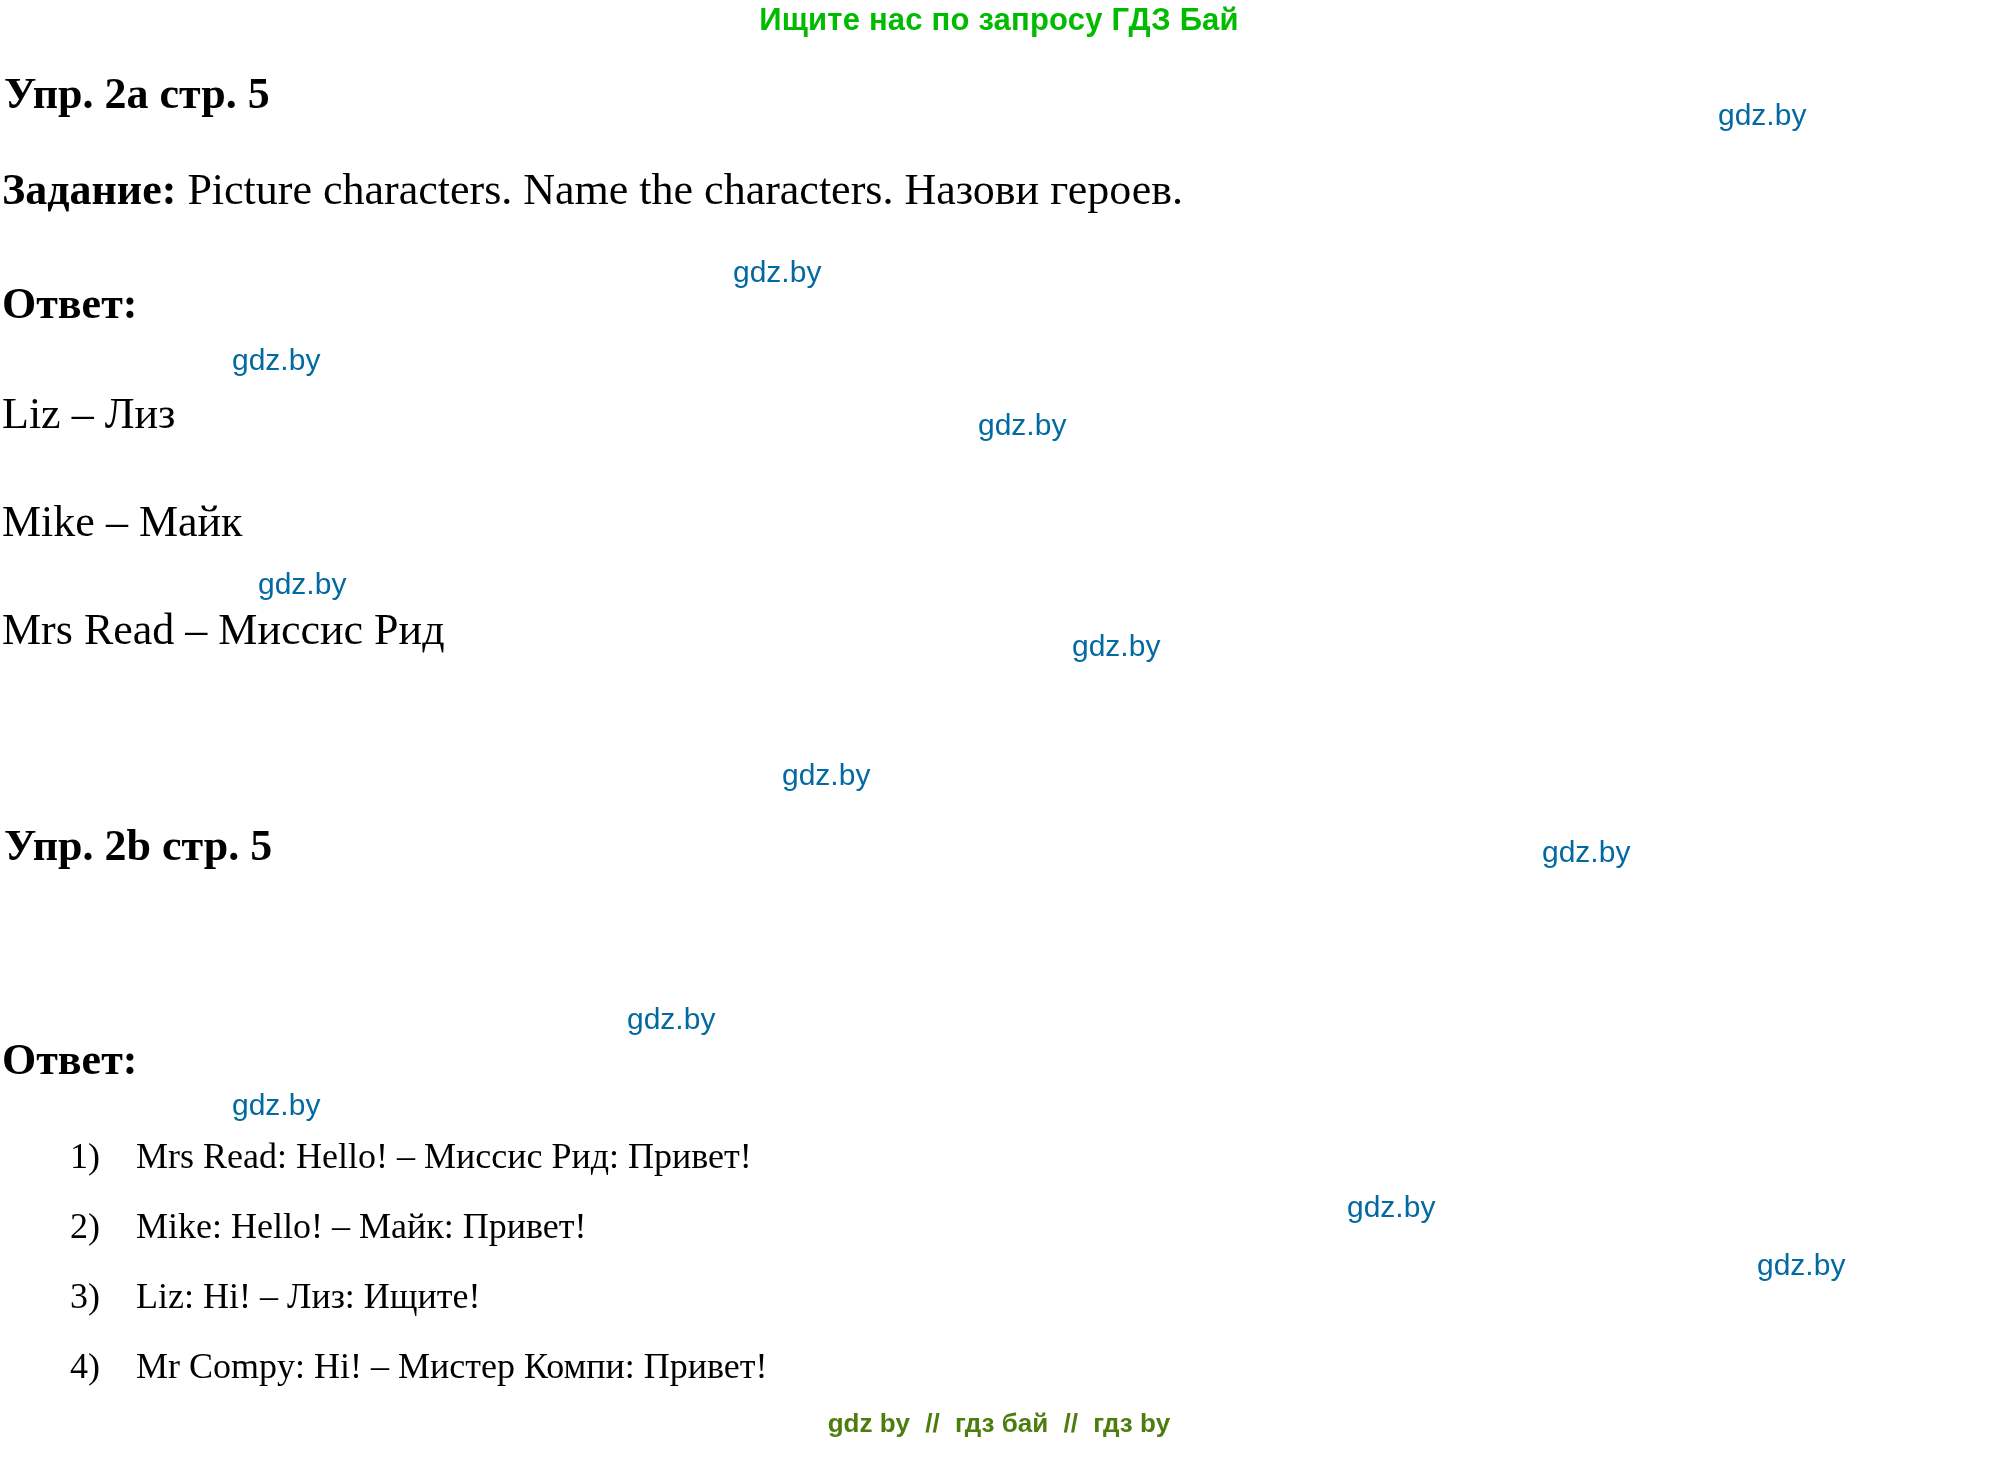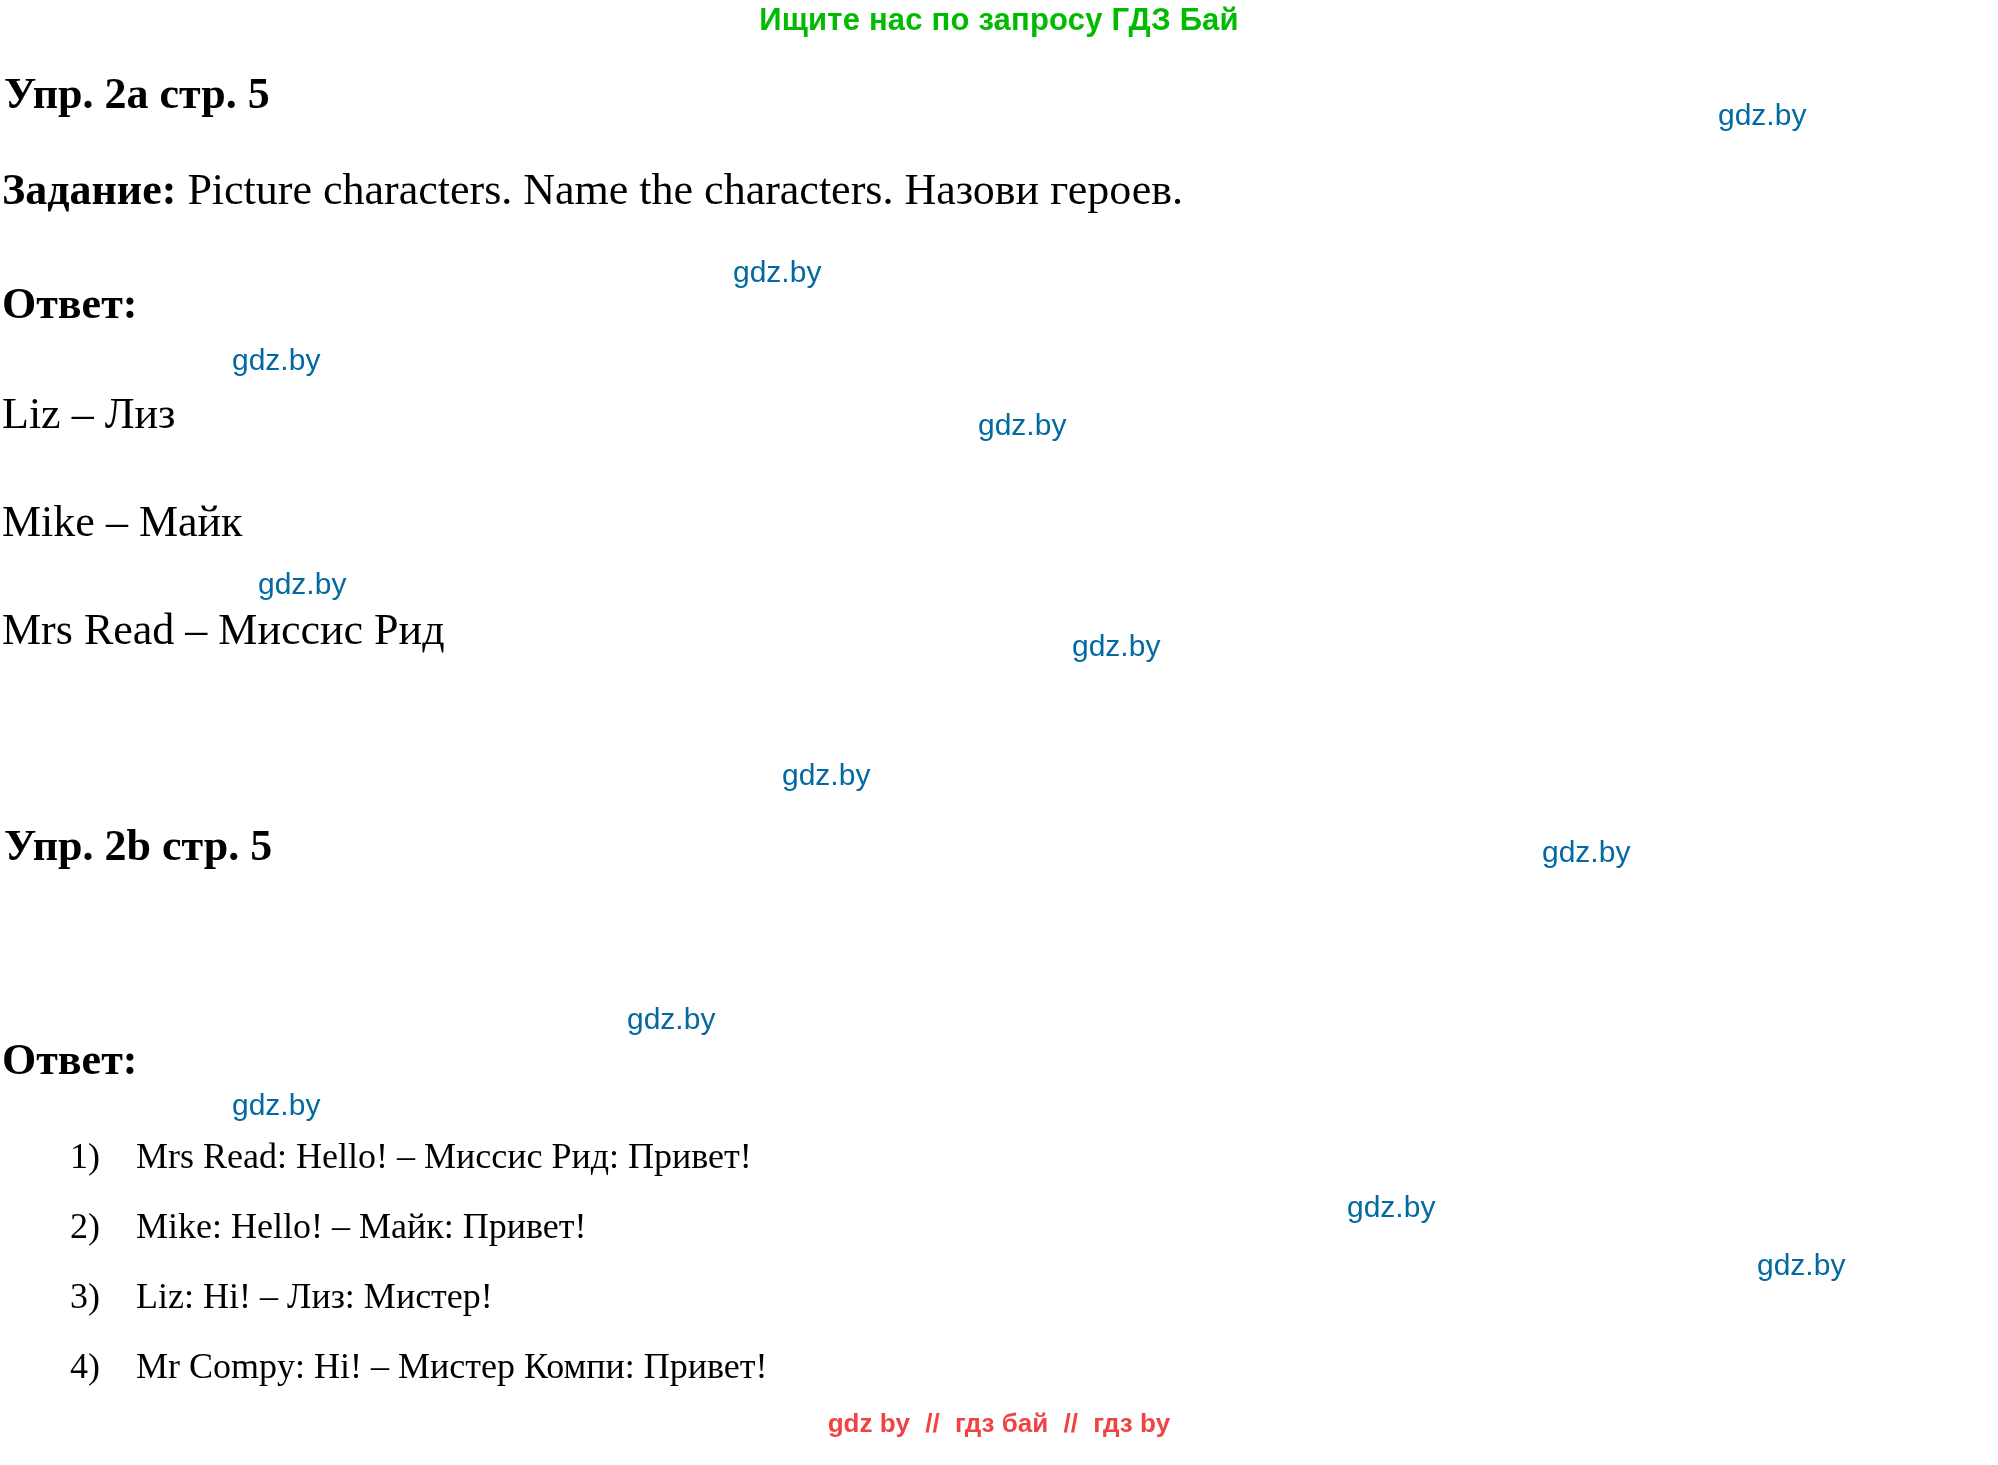--- a/index.html
+++ b/index.html
@@ -62,21 +62,21 @@
   
   .footer {
     position: absolute;
     top: 1408px;
     left: 0;
     width: 1998px;
     text-align: center;
     font-family: "Liberation Sans", sans-serif;
     font-weight: bold;
     font-size: 26px;
-    color: #ef4444;
+    color: #4d7c0f;
     white-space: nowrap;
   }
   .footer span { margin: 0 4px; }
   ol.answers {
     list-style: none;
     margin: 0;
     padding: 0;
   }
   ol.answers li {
     position: absolute;
@@ -119,21 +119,21 @@
   <div class="row line bold" style="top:1038px;">Ответ:</div>
 
   <ol class="answers">
     <li style="top:1135px;">
       <span class="num">1)</span><span>Mrs Read: Hello! – Миссис Рид: Привет!</span>
     </li>
     <li style="top:1205px;">
       <span class="num">2)</span><span>Mike: Hello! – Майк: Привет!</span>
     </li>
     <li style="top:1275px;">
-      <span class="num">3)</span><span>Liz: Hi! – Лиз: Мистер!</span>
+      <span class="num">3)</span><span>Liz: Hi! – Лиз: Ищите!</span>
     </li>
     <li style="top:1345px;">
       <span class="num">4)</span><span>Mr Compy: Hi! – Мистер Компи: Привет!</span>
     </li>
   </ol>
 
   <div class="wm" style="left:1718px; top:98px;">gdz.by</div>
   <div class="wm" style="left:733px; top:255px;">gdz.by</div>
   <div class="wm" style="left:232px; top:343px;">gdz.by</div>
   <div class="wm" style="left:978px; top:408px;">gdz.by</div>

